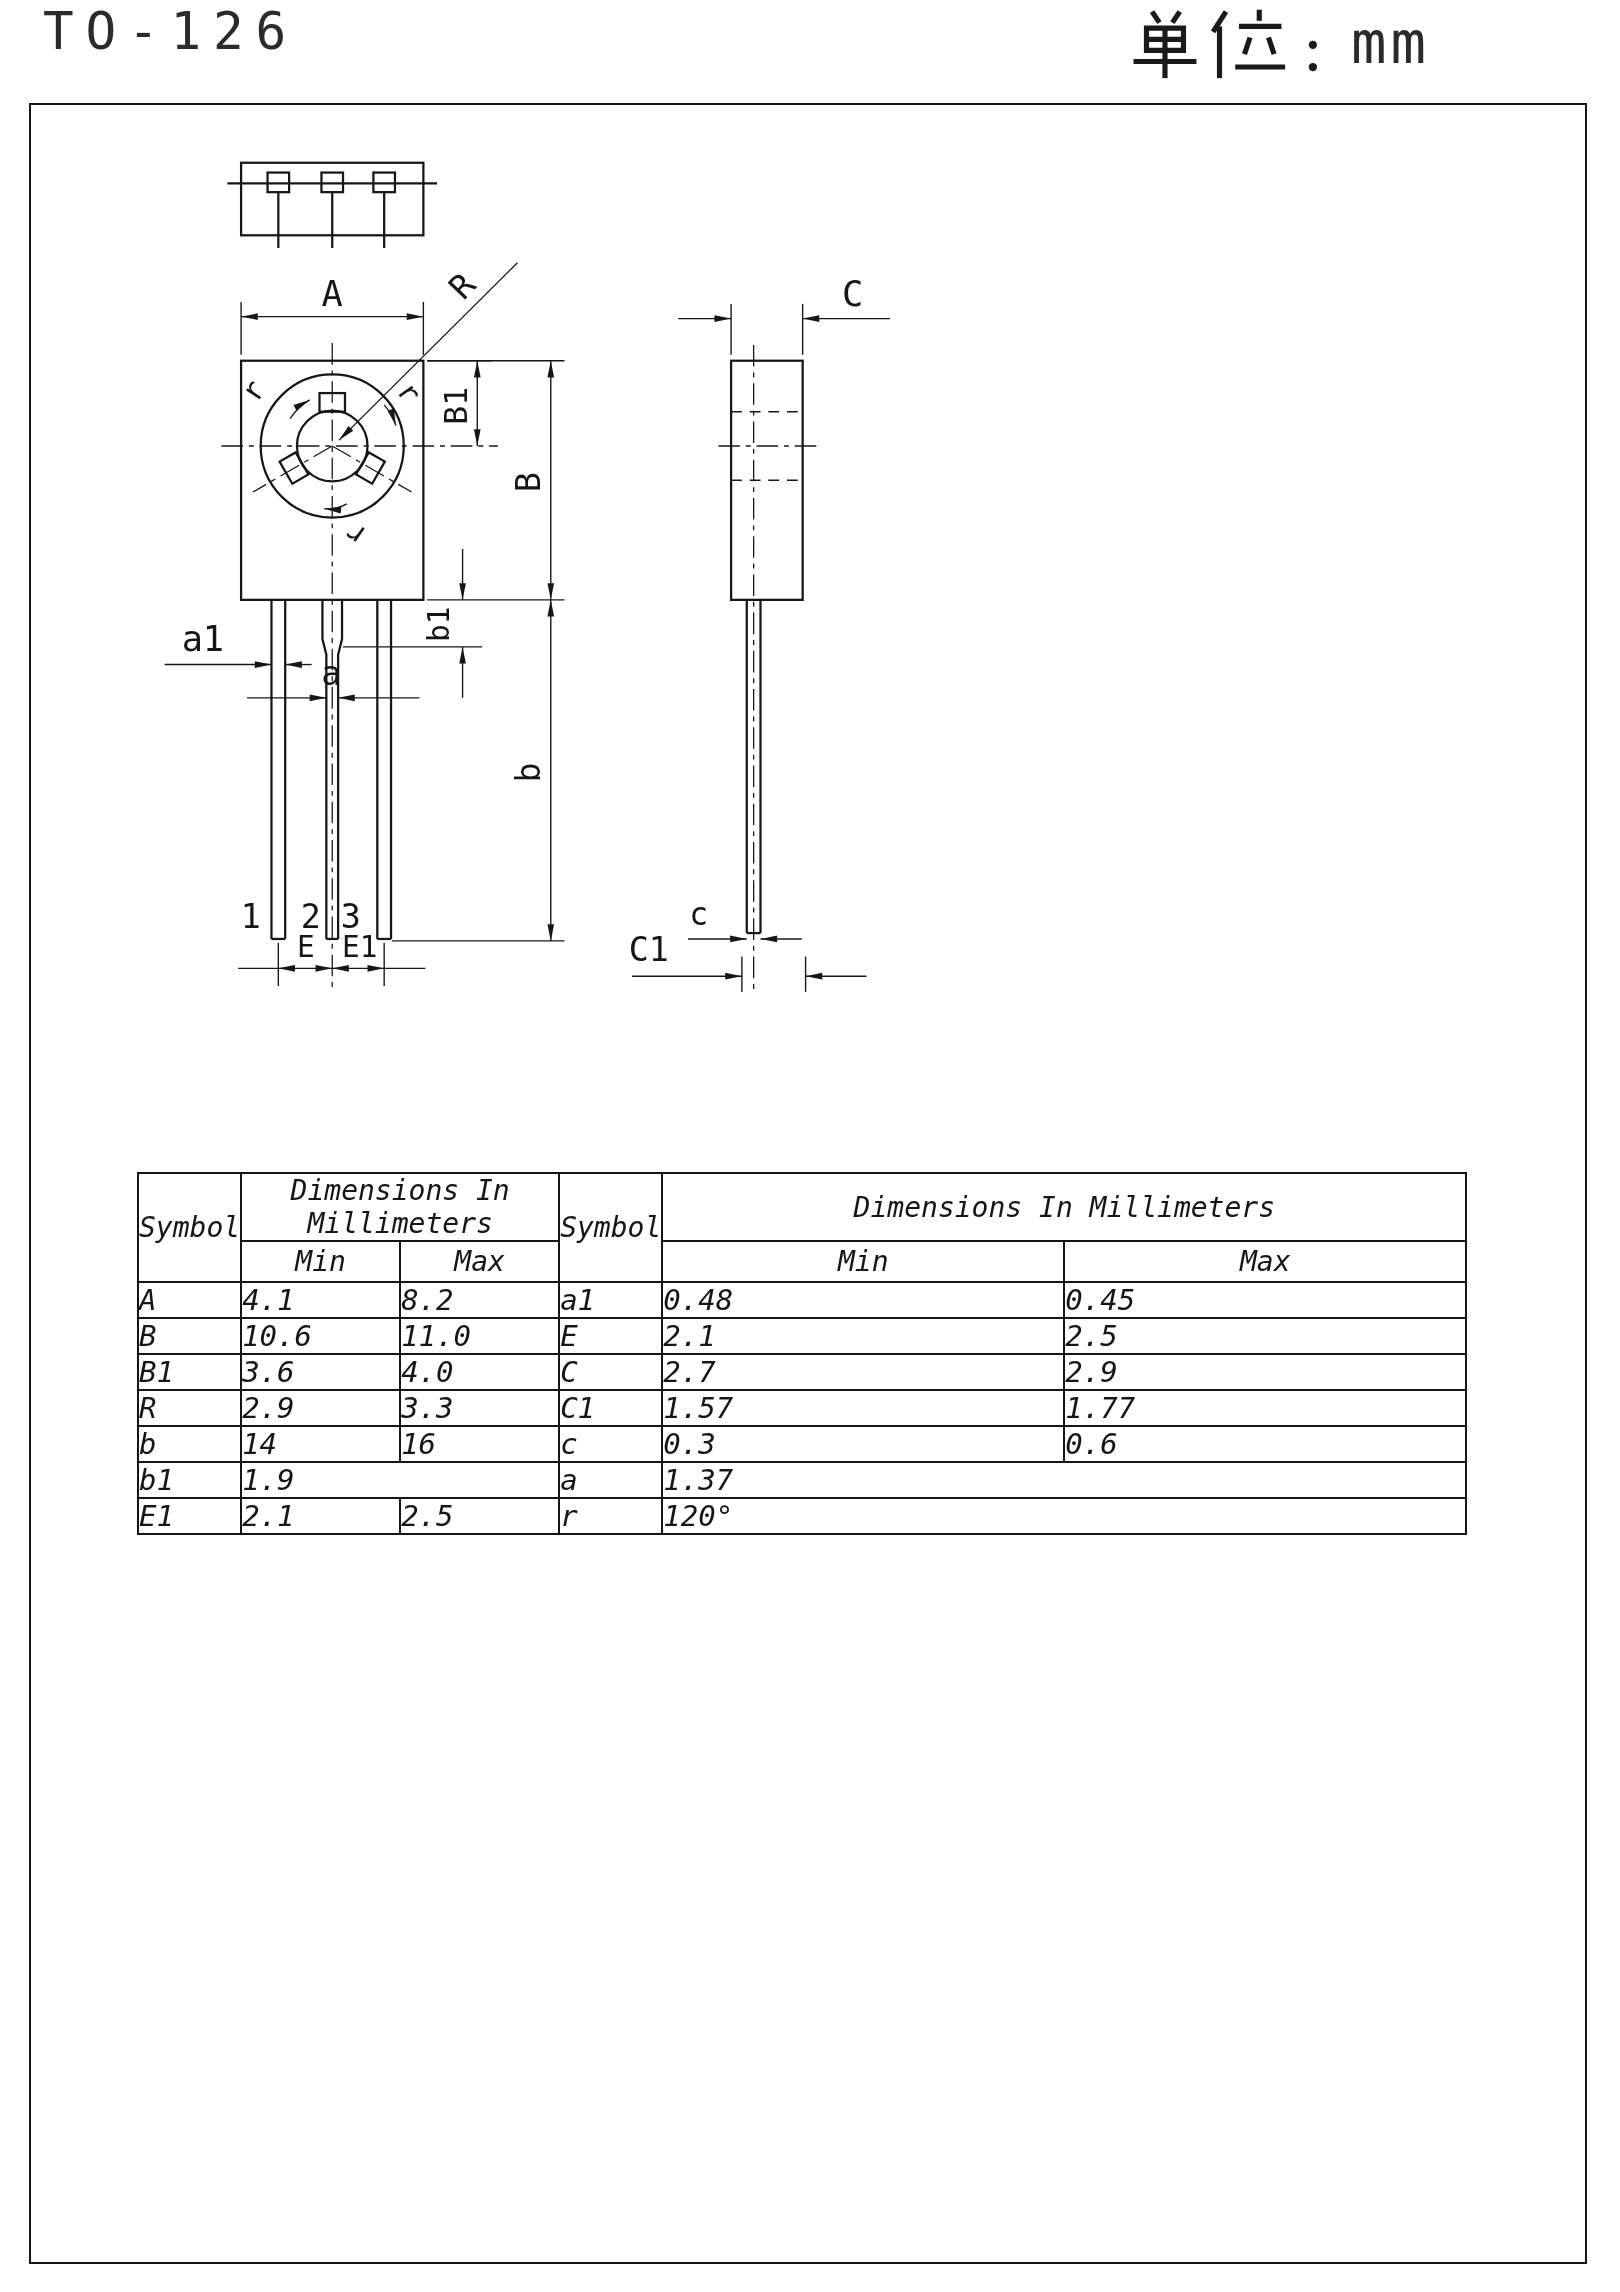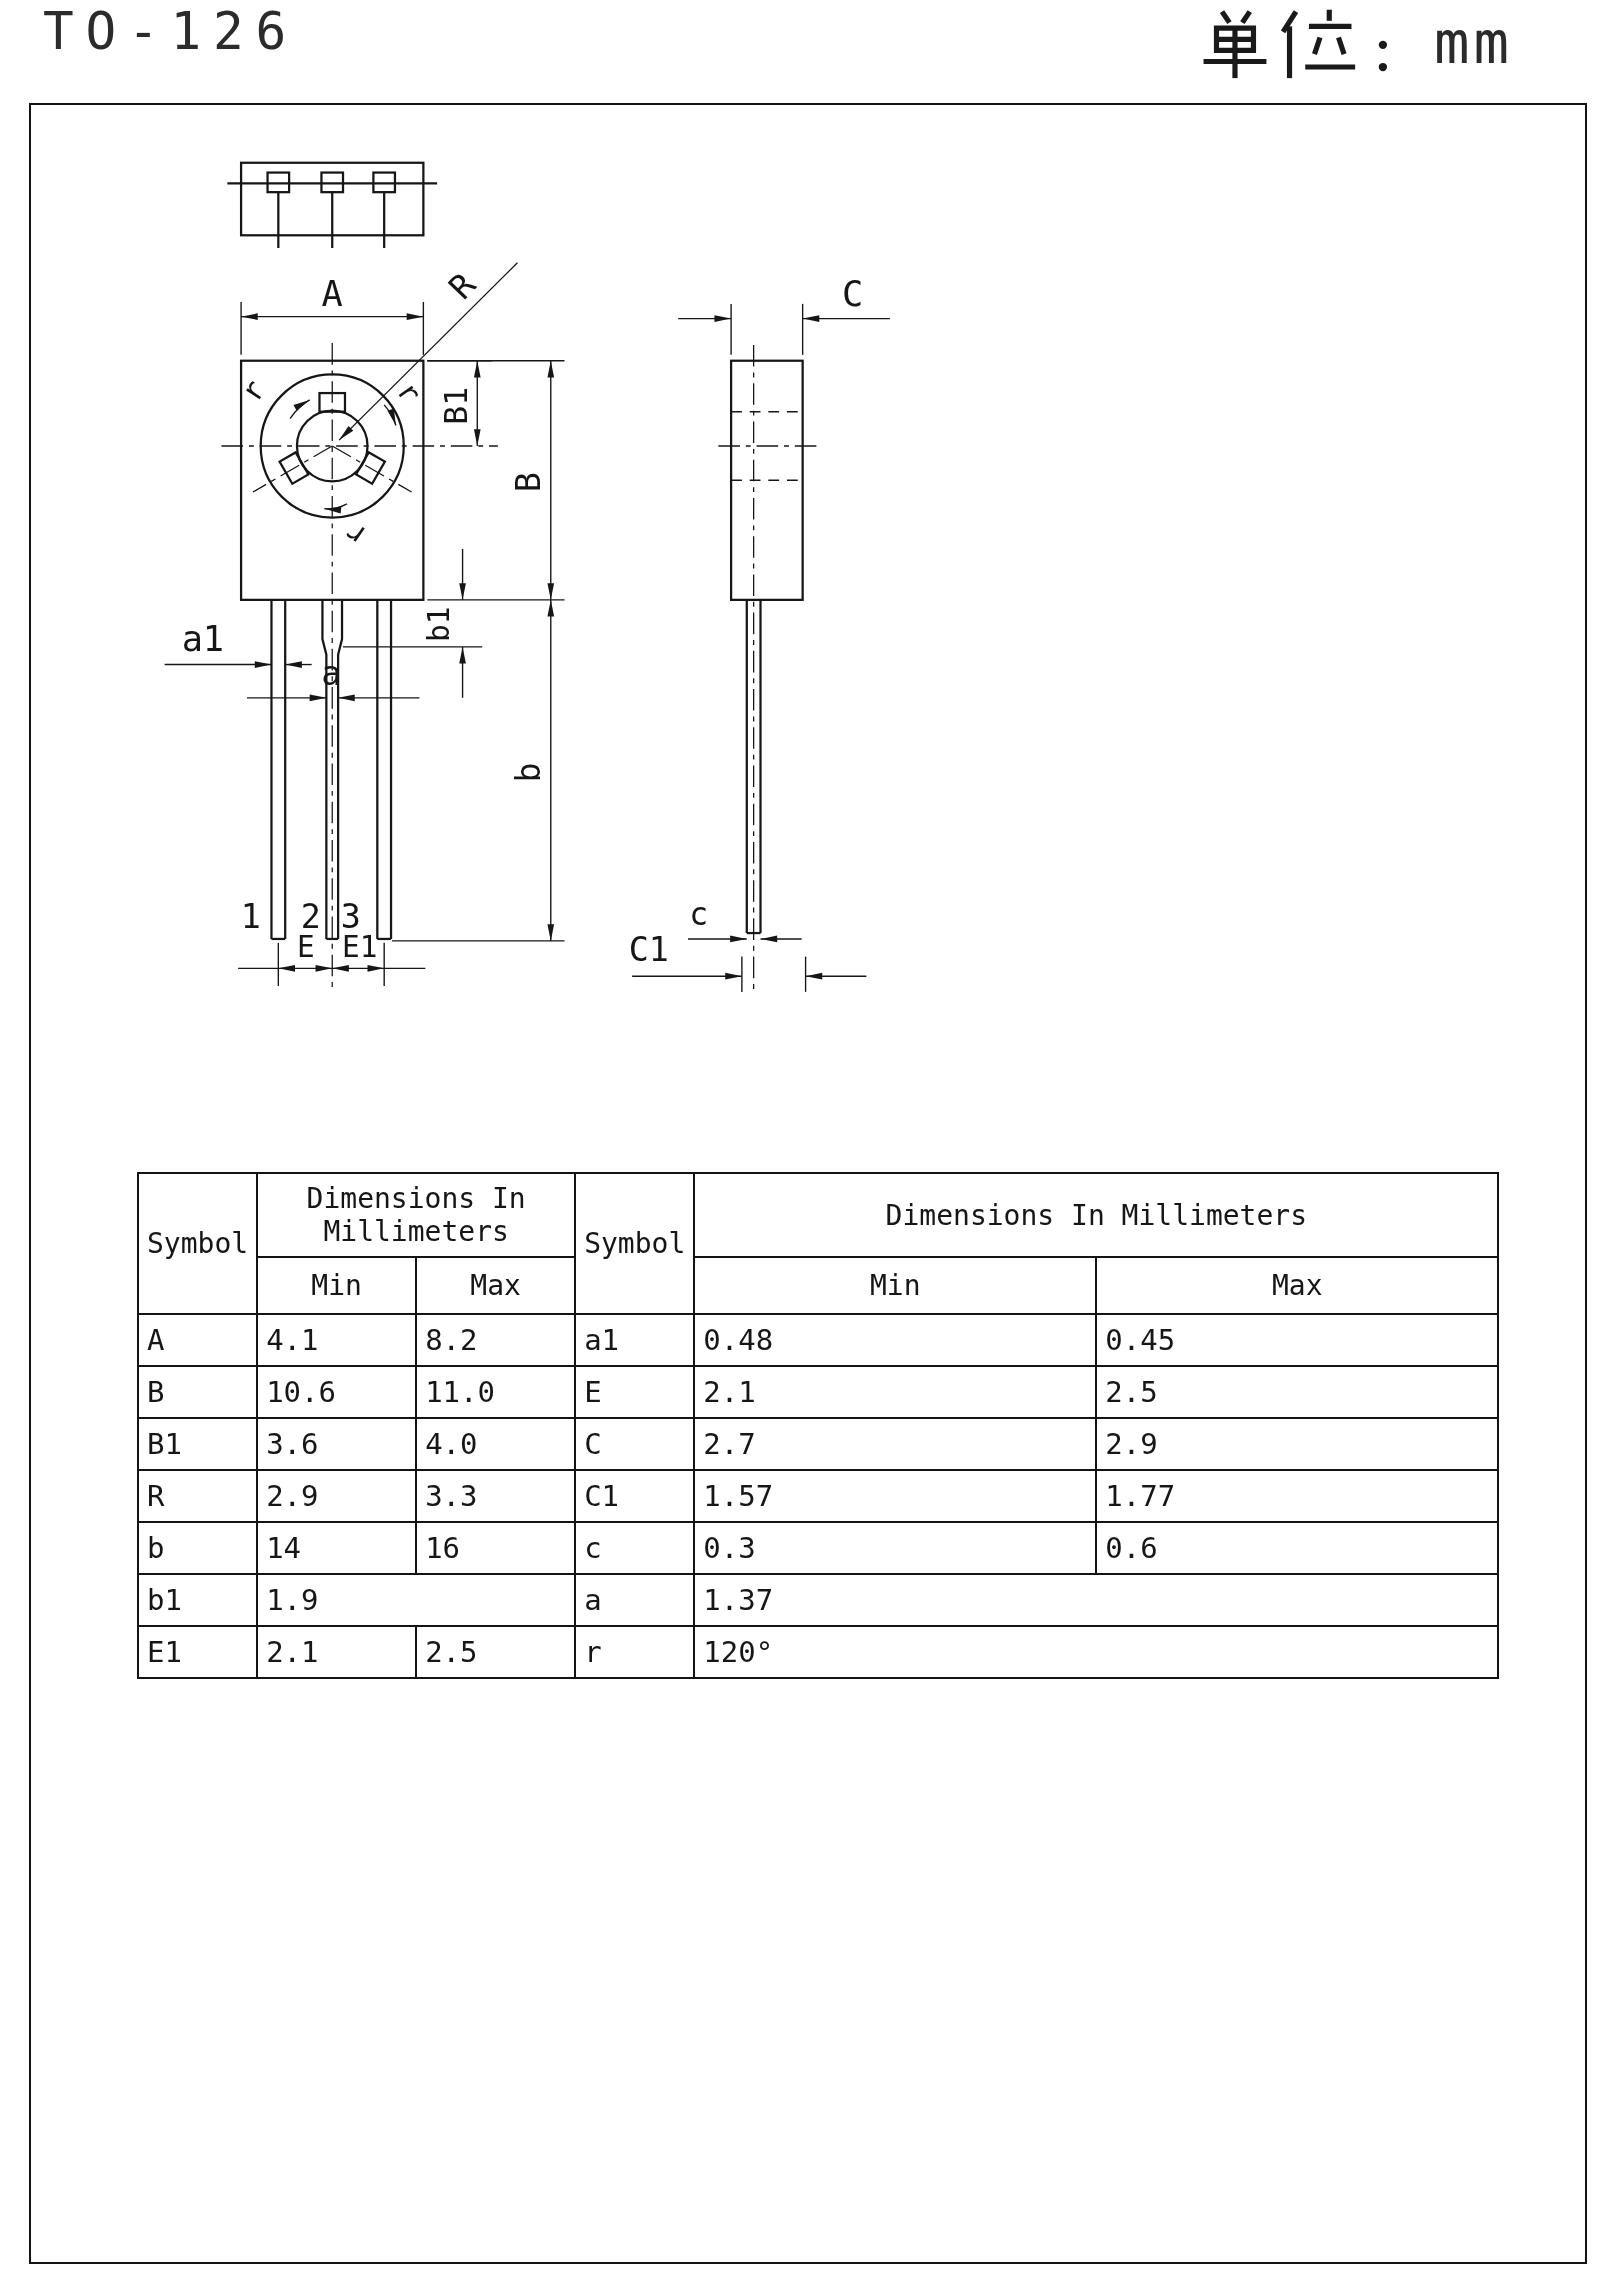--- a/index.html
+++ b/index.html
@@ -5,22 +5,22 @@
   html,body { margin:0; padding:0; background:#ffffff; }
   body {
     width:1620px; height:2293px; position:relative;
     font-family:"DejaVu Sans Mono", monospace; color:#1b1b1b;
   }
   .page-title {
     position:absolute; left:43px; top:2px;
     font-size:51px; letter-spacing:11.8px; color:#2b2b2b; font-weight:normal;
   }
   .unit-block {
-    position:absolute; left:1198px; top:3.9px;
-    display:flex; align-items:center; gap:28px;
+    position:absolute; left:1128px; top:3.9px;
+    display:flex; align-items:center; gap:15px;
   }
   .unit-mm { font-size:59px; color:#2b2b2b; letter-spacing:3.9px; }
   .sr-only {
     position:absolute; width:1px; height:1px; overflow:hidden;
     clip:rect(0 0 0 0); white-space:nowrap;
   }
   .sheet-border {
     position:absolute; left:29px; top:103px; width:1558px; height:2161px;
     border:2.5px solid #141414; box-sizing:border-box;
   }
@@ -34,21 +34,21 @@
   .cjk path { stroke:#1a1a1a; stroke-width:5.6; fill:none; stroke-linecap:butt; }
   .cjk circle { fill:#1a1a1a; }
 
   table.dim-table {
     position:absolute; left:137px; top:1172px;
     border-collapse:collapse; table-layout:fixed;
     font-size:28px; color:#161616;
   }
   table.dim-table th, table.dim-table td {
     border:2px solid #141414; vertical-align:middle;
-    font-weight:normal; padding:8px; overflow:hidden;
+    font-weight:normal; padding:0; overflow:hidden;font-style:italic;
   }
   table.dim-table thead tr:nth-child(1) th { height:43px; }
   table.dim-table thead tr:nth-child(2) th { height:39px; }
   table.dim-table tbody td { height:33px; font-size:29px; }
 </style>
 </head>
 <body>
 
 <div class="page-title">TO-126</div>
 

